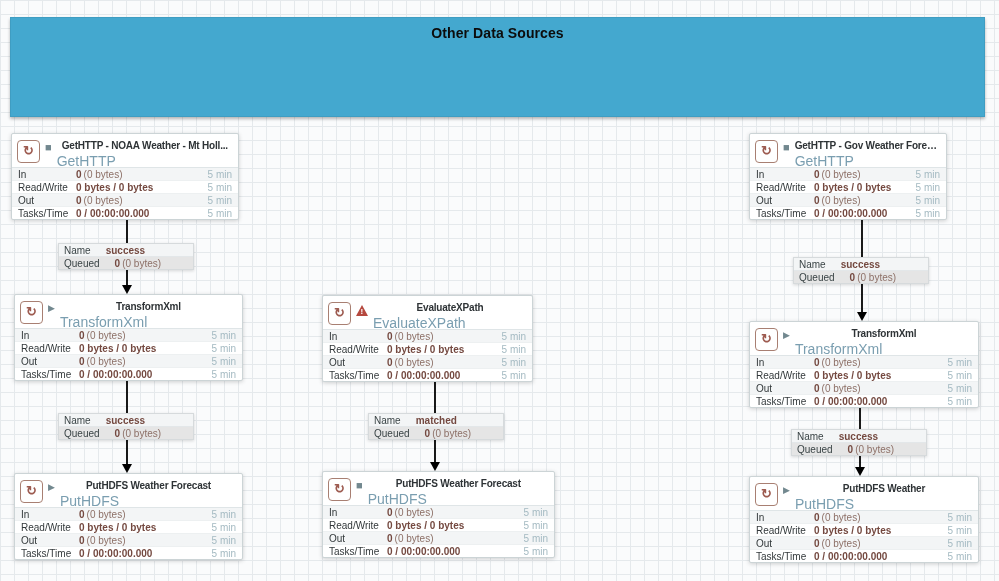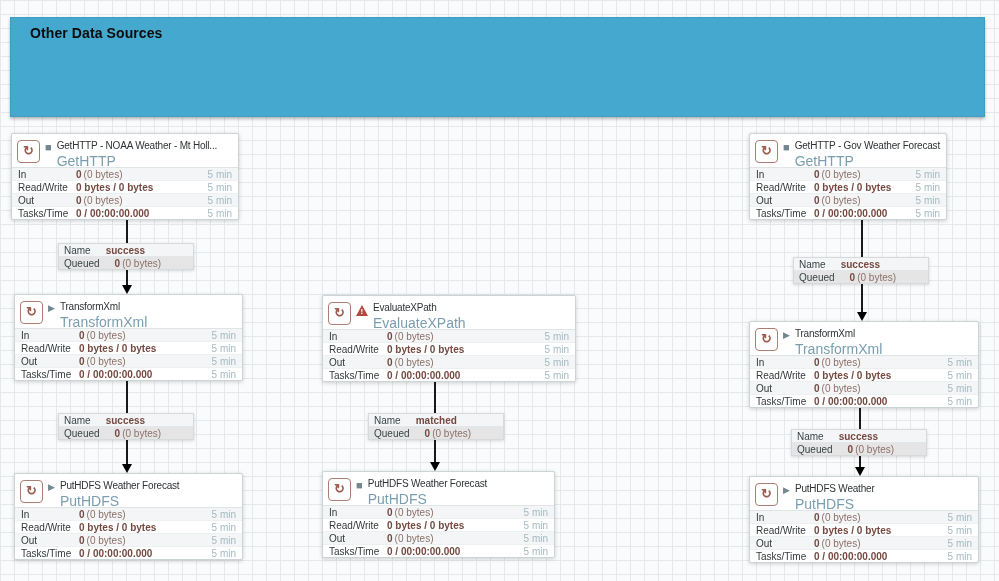--- a/index.html
+++ b/index.html
@@ -12,40 +12,40 @@
       linear-gradient(to bottom,#e5e9ec 1px,transparent 1px);
     background-size:14px 14px;
   }
   
   .process-group{
     position:absolute;left:10px;top:17px;width:975px;height:100px;
     background:#44a8cf;border:1px solid #3f9dc2;
     box-shadow:0 2px 3px rgba(0,0,0,.28);box-sizing:border-box;
   }
   .process-group .pg-title{
-    padding:7px 19px;font-size:14px;font-weight:bold;color:#0c0c0c;letter-spacing:.1px;
+    padding:7px 19px;font-size:14px;font-weight:bold;color:#0c0c0c;letter-spacing:.1px;text-align:center;
   }
   
   .processor{
     position:absolute;width:230px;background:#fff;
     border:1px solid #ccd4d6;border-radius:2px;
     box-shadow:0 1px 4px rgba(0,0,0,.18);box-sizing:border-box;
   }
   .proc-header{display:flex;align-items:flex-start;padding:5px 5px 3px 5px;height:33px;box-sizing:border-box;}
   .proc-icon{flex:0 0 auto;width:21px;height:21px;border:1px solid #a87f72;border-radius:4px;position:relative;margin-right:5px;margin-top:1px;background:#fff;}
   .proc-icon::after{content:"\21bb";position:absolute;left:0;right:0;top:0;bottom:0;text-align:center;line-height:20px;font-size:13px;font-weight:bold;color:#9d5b50;}
   .state-icon{flex:0 0 auto;margin-right:5px;margin-top:3px;}
   .state-icon.sq{font-size:0;}
   .state-icon.sq::after{content:"\25a0";font-size:11px;line-height:11px;color:#72888f;}
   .state-icon.tri{font-size:0;}
   .state-icon.tri::after{content:"\25b6";font-size:9px;line-height:11px;color:#72888f;}
   .state-icon.warn{width:0;height:0;border-left:6px solid transparent;border-right:6px solid transparent;border-bottom:11px solid #b5483e;position:relative;margin-top:4px;}
   .state-icon.warn::after{content:"!";position:absolute;left:-1.5px;top:1.5px;color:#fff;font-size:8px;font-weight:bold;line-height:9px;}
   .proc-titles{flex:1;min-width:0;padding-top:1px;}
-  .proc-title{font-size:10px;font-weight:normal;letter-spacing:-.2px;color:#2e3336;white-space:nowrap;overflow:hidden;text-overflow:ellipsis;}
+  .proc-title{font-size:10px;font-weight:bold;letter-spacing:-.2px;color:#2e3336;white-space:nowrap;overflow:hidden;text-overflow:ellipsis;text-align:center;}
   .proc-type{font-size:14px;color:#7a9eb0;margin-top:2px;}
   .proc-stats{border-top:1px solid #dfe5e7;}
   .stat-row{display:flex;align-items:flex-end;height:12px;padding:0 6px;font-size:10px;border-bottom:1px solid #edf0f1;}
   .stat-row:last-child{border-bottom:none;}
   .stat-row.alt{background:#f3f5f6;}
   .stat-label{width:58px;flex:0 0 auto;color:#33393b;}
   .stat-value{flex:1;min-width:0;color:#8d7067;white-space:nowrap;}
   .stat-value b{color:#744940;font-weight:bold;}
   .stat-value .paren{margin-left:2px;}
   .stat-window{flex:0 0 auto;color:#a4bac2;}
@@ -184,21 +184,21 @@
       <span class="stat-window">5 min</span>
     </div>
     <div class="stat-row">
       <span class="stat-label">Tasks/Time</span>
       <span class="stat-value"><b>0 / 00:00:00.000</b></span>
       <span class="stat-window">5 min</span>
     </div>
   </div>
 </div>
 
-<div class="processor" style="left:322px;top:295px;width:254px;">
+<div class="processor" style="left:322px;top:295px;width:211px;">
   <div class="proc-header">
     <span class="proc-icon"></span>
     <span class="state-icon warn"></span>
     <span class="proc-titles">
       <div class="proc-title">EvaluateXPath</div>
       <div class="proc-type">EvaluateXPath</div>
     </span>
   </div>
   <div class="proc-stats">
     <div class="stat-row alt">

